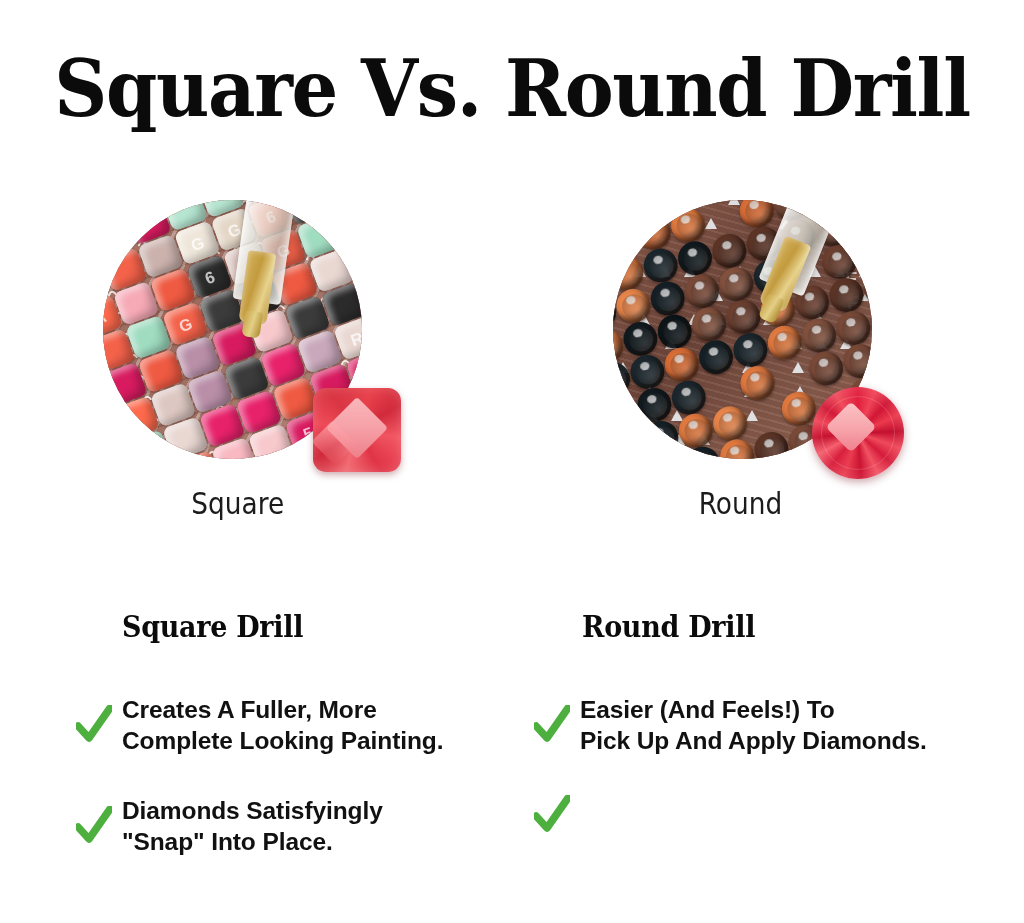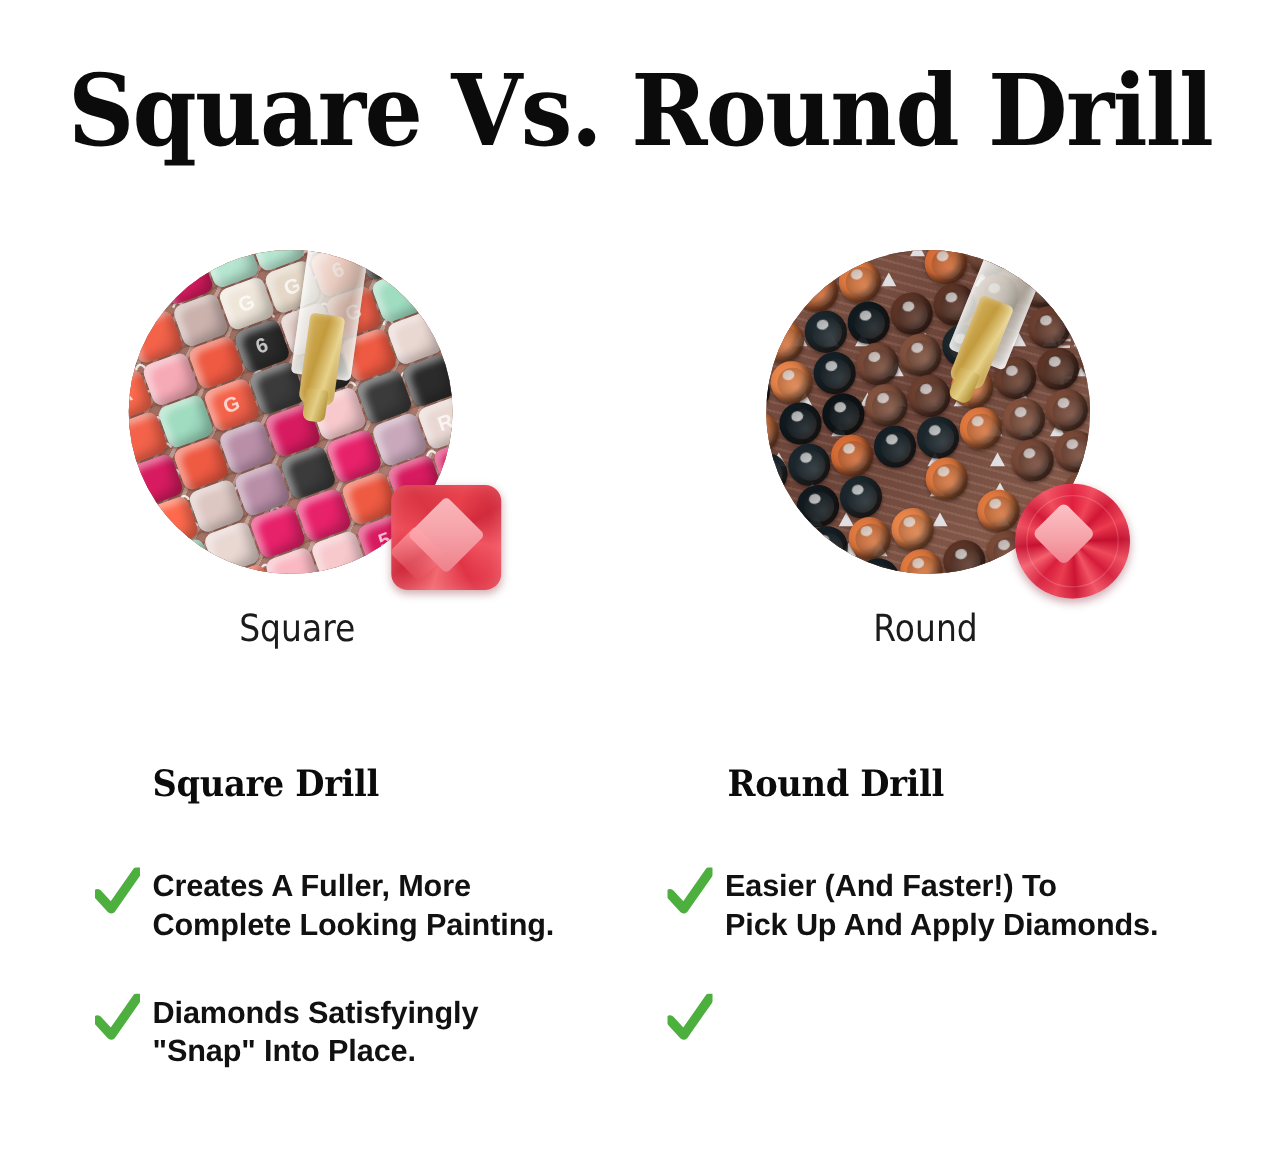--- a/index.html
+++ b/index.html
@@ -196,21 +196,21 @@
     letter-spacing:-0.3px;
     color:#0b0b0b;
     transform:scaleX(0.93);
     transform-origin:0 50%;
     white-space:nowrap;
   }
   #heading-square { left:122px; }
   #heading-round  { left:582px; }
 
   
-  .bullet { position:absolute; display:flex; align-items:flex-start; }
+  .bullet { position:absolute; display:flex; align-items:center; }
   .check {
     position:relative; width:36px; height:40px; flex:0 0 36px;
   }
   .check svg { position:absolute; left:0; top:0; }
   .bullet-text {
     font-family:"Liberation Sans", sans-serif;
     font-weight:700;
     font-size:24.5px;
     line-height:31px;
     color:#111111;
@@ -574,21 +574,21 @@
 "Snap" Into Place.</span>
   </div>
 
   <div class="bullet" id="bullet-rd-1">
     <span class="check">
       <svg width="36" height="40" viewBox="0 0 36 40">
         <path d="M2 21 L13 33 L34 3" fill="none" stroke="#4CAF3E" stroke-width="7.5" stroke-linecap="round" stroke-linejoin="round"></path>
       </svg>
     </span>
     <span class="gap"></span>
-    <span class="bullet-text">Easier (And Faster!) To
+    <span class="bullet-text">Easier (And Feels!) To
 Pick Up And Apply Diamonds.</span>
   </div>
 
   <div class="bullet" id="bullet-rd-2">
     <span class="check">
       <svg width="36" height="40" viewBox="0 0 36 40">
         <path d="M2 21 L13 33 L34 3" fill="none" stroke="#4CAF3E" stroke-width="7.5" stroke-linecap="round" stroke-linejoin="round"></path>
       </svg>
     </span>
     <span class="gap"></span>

